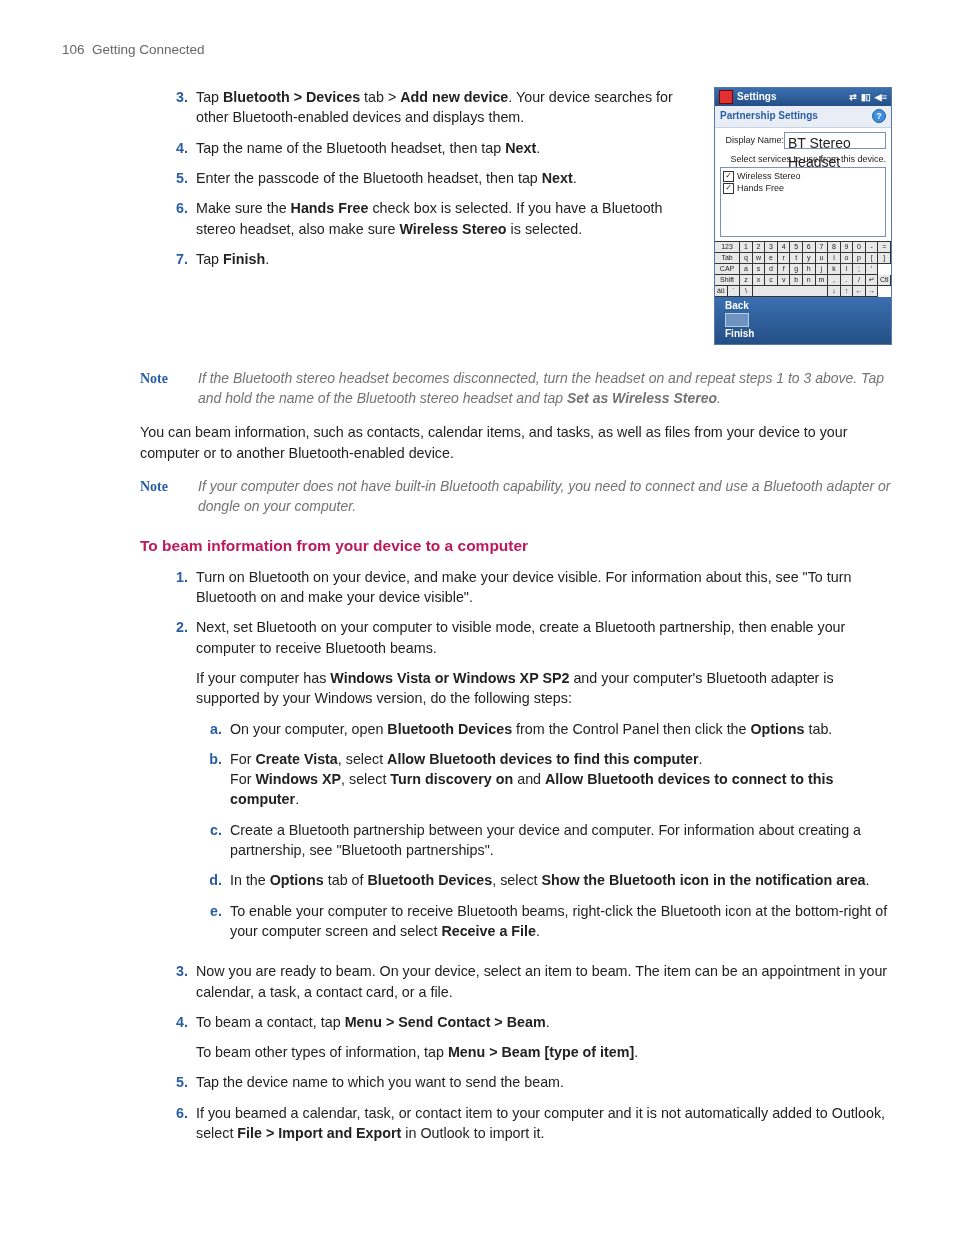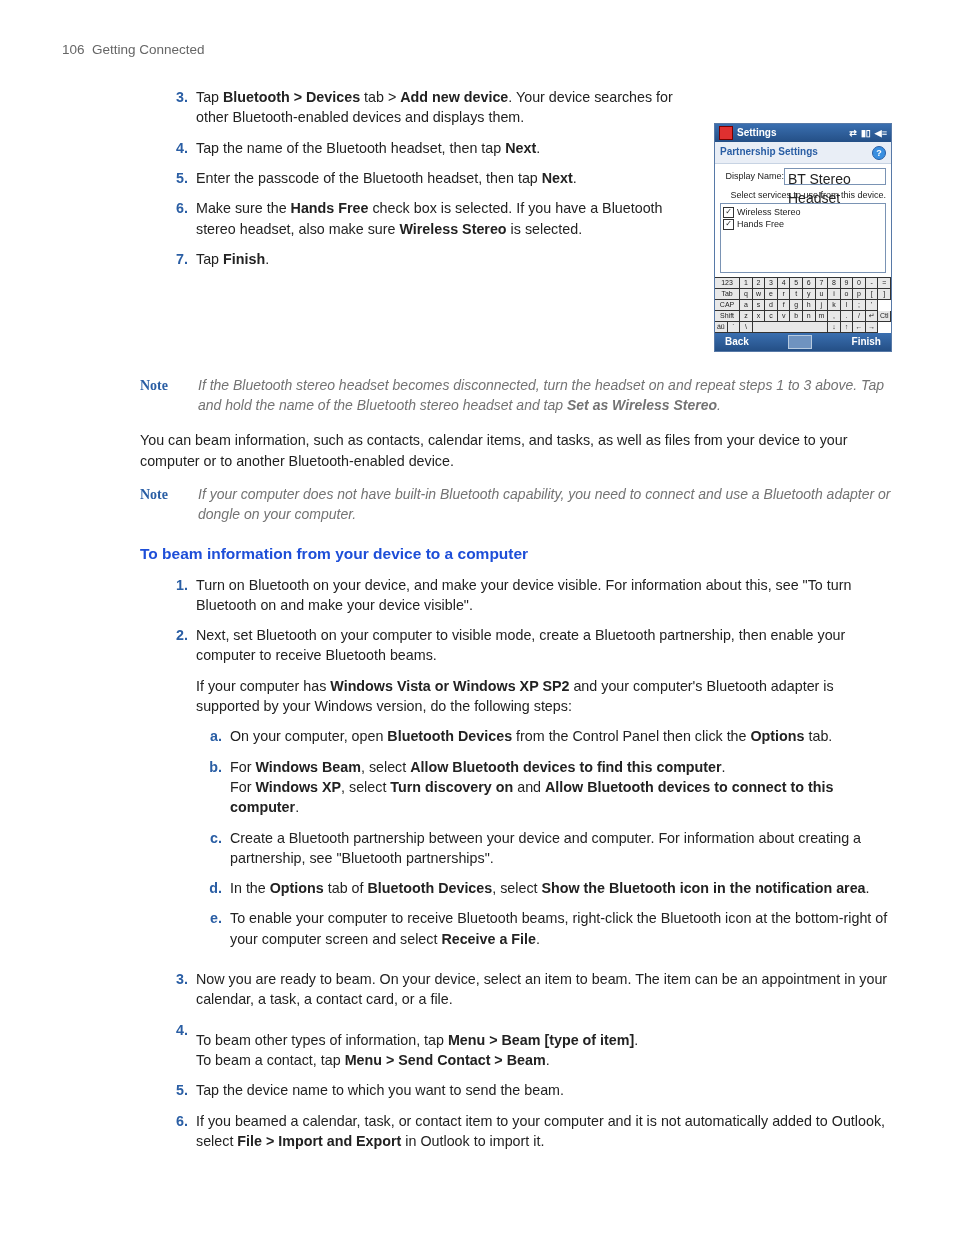--- a/index.html
+++ b/index.html
@@ -25,33 +25,32 @@
   .ol-num { width:26px; flex:0 0 26px; text-align:right; padding-right:8px; font-weight:700; color:#2a5ea4; }
   .ol-num.sub { color:#2a5ea4; }
   .ol-body { flex:1; }
   h2.section {
     color:#2a5ea4;
     font-size:22px;
     font-weight:700;
     margin: 22px 0 8px 0;
   }
   h3.sub {
-    color:#1d4ed8;
+    color:#be185d;
     font-size:15.5px;
     font-weight:700;
     margin: 18px 0 10px 0;
   }
   .note-row { display:flex; margin: 14px 0 14px 0; }
   .note-label { flex: 0 0 58px; font-weight:700; color:#2a5ea4; font-size:14px;font-family:Liberation Serif, serif; }
   .note-body { flex:1; color:#737373; font-size:14px;font-style:italic; }
   .float-shot {
     float:right;
     margin-left: 14px;
     margin-bottom: 10px;
-    margin-top: 36px;
   }
   
   .wm {
     width: 176px;
     border:1px solid #5779a7;
     font-family: Tahoma, Arial, sans-serif;
     font-size:9px;
     background:#fff;
   }
   .wm-title {
@@ -66,21 +65,21 @@
   }
   .wm-title .spacer{flex:1}
   .wm-subtitle {
     background:#e9eef6;
     color:#2a5ea4;
     font-weight:700;
     padding:3px 5px;
     font-size:10px;
     display:flex;
     justify-content:space-between;
-    align-items:flex-end;
+    align-items:flex-start;
     border-bottom:1px solid #c7d3e3;
   }
   .wm-body { padding:4px 5px 2px 5px; }
   .wm-row { display:flex; align-items:center; margin-bottom:4px; }
   .wm-label { flex:0 0 64px; font-size:9px;text-align:right;}
   .wm-input {
     flex:1; border:1px solid #7a93b4; padding:1px 3px; font-size:14px; height:13px;
   }
   .wm-hint { font-size:9px; margin:2px 0 2px 0;text-align:right; }
   .wm-list {
@@ -108,20 +107,21 @@
   .wm-kbd span.wide2{grid-column:span 2;}
   .wm-kbd span.wide6{grid-column:span 6;}
   .wm-foot {
     background: linear-gradient(#3a6fb0,#244f86);
     color:#fff;
     font-size:10px;
     font-weight:700;
     display:flex;
     justify-content:space-between;
     padding:2px 10px;
+    flex-direction:column;
   }
   .wm-foot .mid{
     width:22px;height:12px;background:#6f93c0;border:1px solid #b8cbe0;
   }
   .help-circle{
     width:12px;height:12px;border-radius:50%;background:#3a8fe0;border:1px solid #2a5ea4;color:#fff;font-size:9px;line-height:12px;text-align:center;
   }
   .win-flag{width:12px;height:12px;background:#e03030;display:inline-block;border:1px solid #7a0000;}
   .title-ico{font-size:9px;}
   
@@ -297,21 +297,21 @@
       <div style="margin-top:10px;"><span>If your computer has </span><b>Windows Vista or Windows XP SP2</b><span> and your computer's Bluetooth adapter is supported by your Windows version, do the following steps:</span></div>
 
       <div style="margin-top:10px;">
         <div class="ol-row">
           <div class="ol-num sub">a.</div>
           <div class="ol-body"><span>On your computer, open </span><b>Bluetooth Devices</b><span> from the Control Panel then click the </span><b>Options</b><span> tab.</span></div>
         </div>
         <div class="ol-row">
           <div class="ol-num sub">b.</div>
           <div class="ol-body">
-            <div><span>For </span><b>Windows Beam</b><span>, select </span><b>Allow Bluetooth devices to find this computer</b><span>.</span></div>
+            <div><span>For </span><b>Create Vista</b><span>, select </span><b>Allow Bluetooth devices to find this computer</b><span>.</span></div>
             <div><span>For </span><b>Windows XP</b><span>, select </span><b>Turn discovery on</b><span> and </span><b>Allow Bluetooth devices to connect to this computer</b><span>.</span></div>
           </div>
         </div>
         <div class="ol-row">
           <div class="ol-num sub">c.</div>
           <div class="ol-body">Create a Bluetooth partnership between your device and computer. For information about creating a partnership, see "Bluetooth partnerships".</div>
         </div>
         <div class="ol-row">
           <div class="ol-num sub">d.</div>
           <div class="ol-body"><span>In the </span><b>Options</b><span> tab of </span><b>Bluetooth Devices</b><span>, select </span><b>Show the Bluetooth icon in the notification area</b><span>.</span></div>
@@ -325,22 +325,22 @@
   </div>
 
   <div class="ol-row">
     <div class="ol-num">3.</div>
     <div class="ol-body">Now you are ready to beam. On your device, select an item to beam. The item can be an appointment in your calendar, a task, a contact card, or a file.</div>
   </div>
 
   <div class="ol-row">
     <div class="ol-num">4.</div>
     <div class="ol-body">
+      <div><span>To beam a contact, tap </span><b>Menu &gt; Send Contact &gt; Beam</b><span>.</span></div>
       <div style="margin-top:10px;"><span>To beam other types of information, tap </span><b>Menu &gt; Beam [type of item]</b><span>.</span></div>
-      <div><span>To beam a contact, tap </span><b>Menu &gt; Send Contact &gt; Beam</b><span>.</span></div>
     </div>
   </div>
 
   <div class="ol-row">
     <div class="ol-num">5.</div>
     <div class="ol-body">Tap the device name to which you want to send the beam.</div>
   </div>
 
   <div class="ol-row">
     <div class="ol-num">6.</div>

